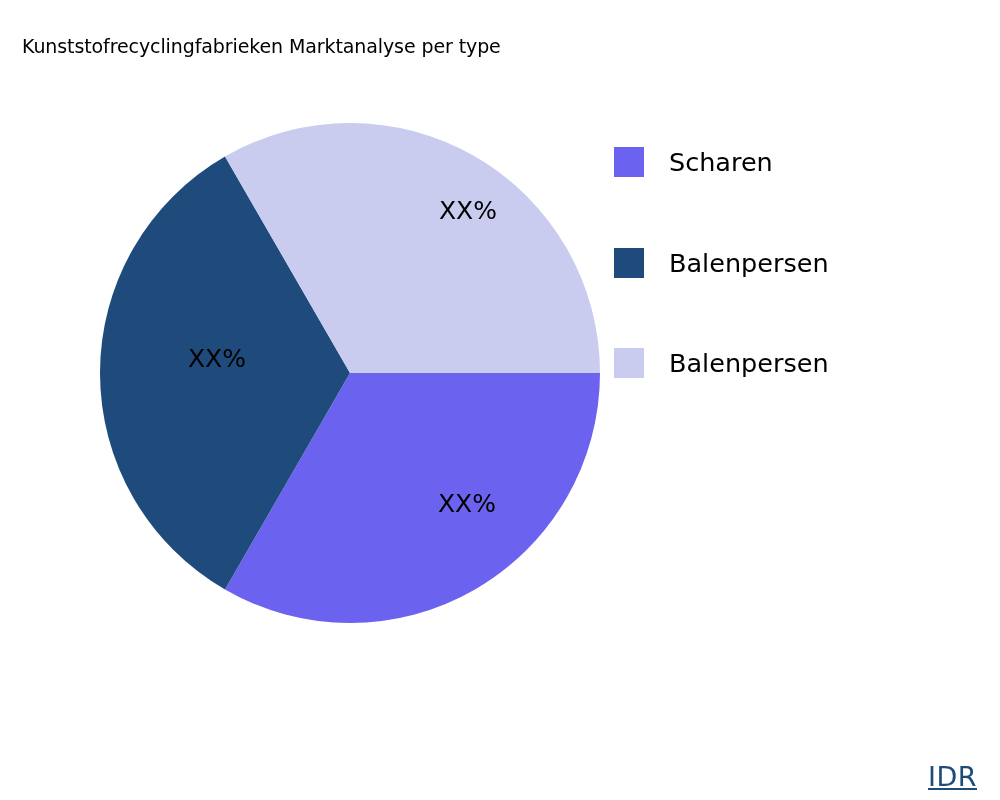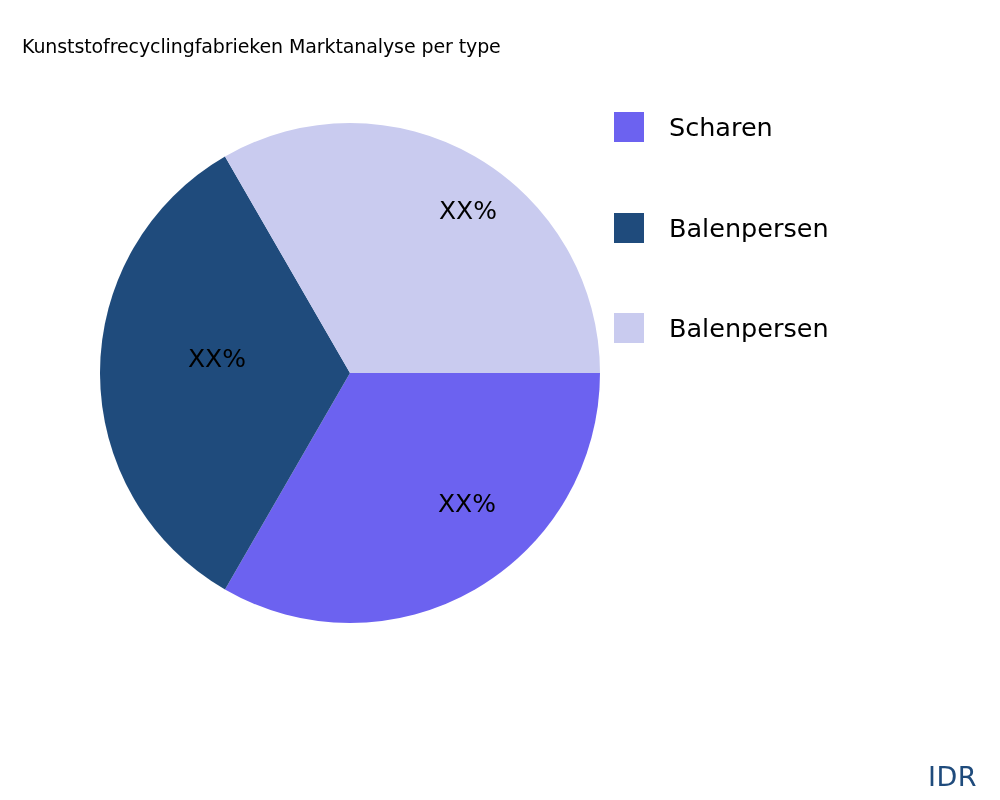--- a/index.html
+++ b/index.html
@@ -45,20 +45,21 @@
   }
 
   #legend {
     position: absolute;
     left: 614px;
     top: 112px;
     width: 340px;
   }
   .legend-row {
     display: flex;
+    align-items: center;
     height: 100.5px;
   }
   .legend-swatch {
     width: 30px;
     height: 30px;
     flex: 0 0 30px;
   }
   .legend-label {
     margin-left: 25px;
     font-size: 25.5px;
@@ -67,20 +68,21 @@
     white-space: nowrap;
   }
 
   #watermark {
     position: absolute;
     right: 23px;
     bottom: 8px;
     font-size: 27px;
     color: #1f4b7c;
     letter-spacing: 0.5px;
+    text-decoration: underline;
   }
 </style>
 </head>
 <body style="background: rgb(255, 255, 255);">
 
 <div id="chart-title">Kunststofrecyclingfabrieken Marktanalyse per type</div>
 
 <svg id="pie-area" viewBox="0 0 1000 800" width="1000" height="800">
   <g id="pie-slices">
       <path d="M 350 373 L 600.00 373.00 A 250 250 0 0 1 225.00 589.51 Z" fill="#6c62f0" stroke="none"></path>

